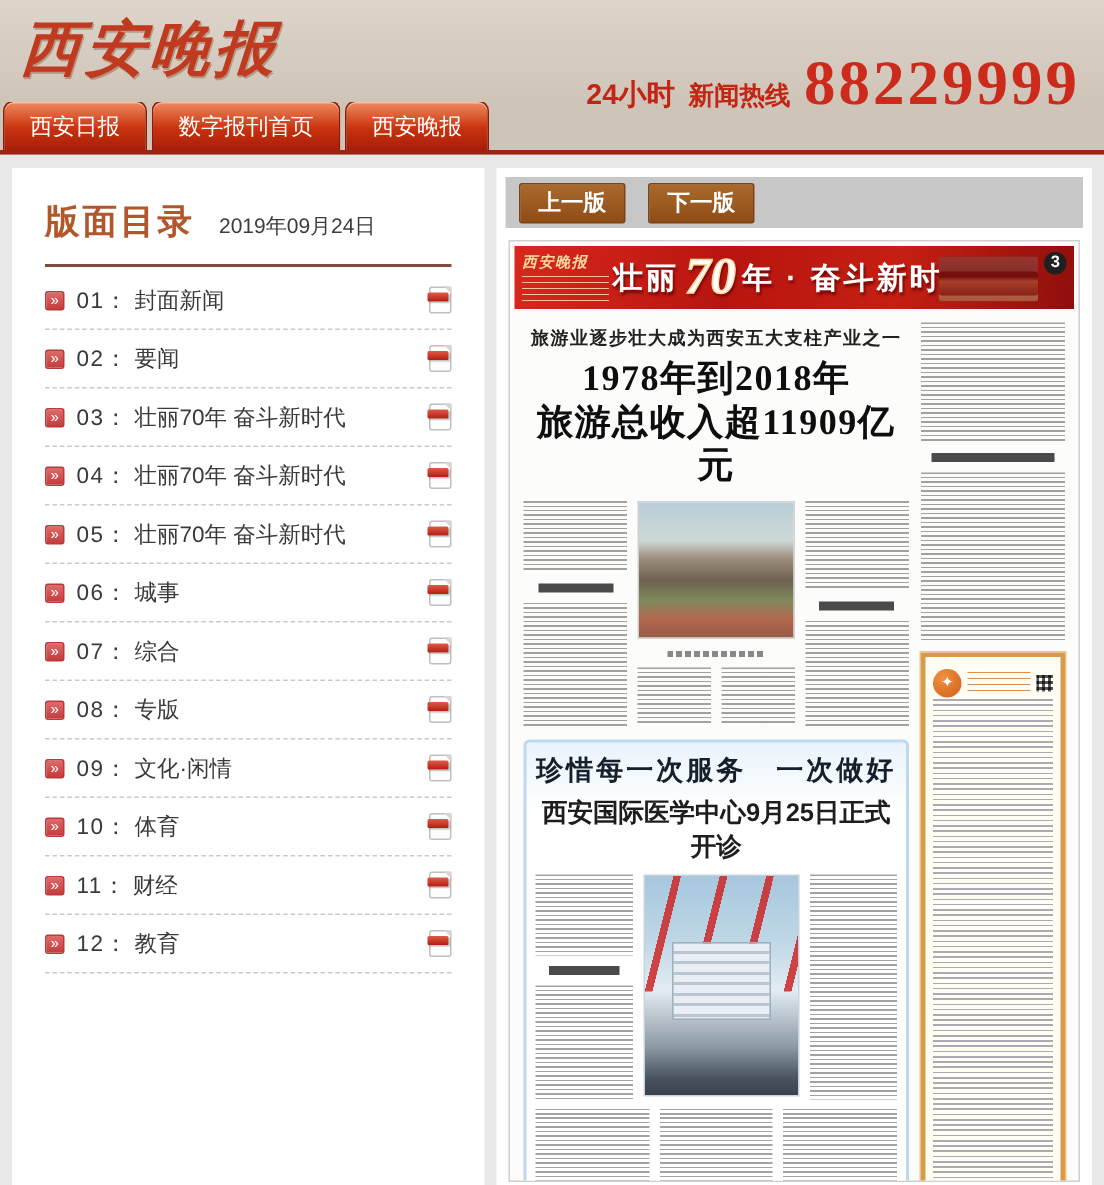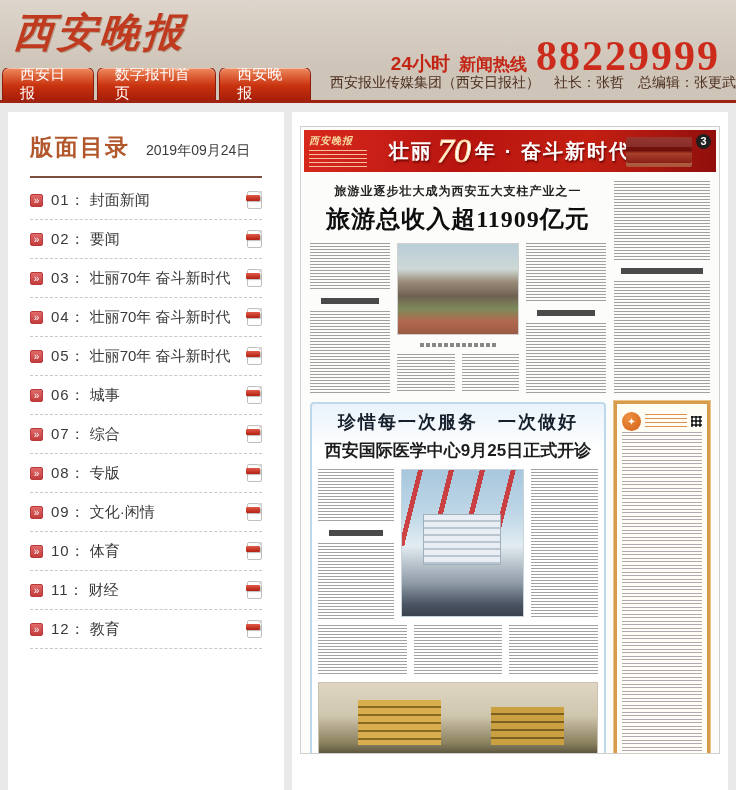--- a/index.html
+++ b/index.html
@@ -20,21 +20,21 @@
   .nav { height:35px; background:#cfc4b8; border-bottom:3px solid #9e2312; display:flex; align-items:flex-end; padding-left:2px; }
   .tab { height:33px; margin-right:3px; padding:0 17px; border-radius:7px 7px 0 0; cursor:pointer;
          background:linear-gradient(#ef8a5e 0%,#c9330f 55%,#a81d09 100%); border:1px solid #8e1c0d; border-bottom:none;
          color:#fff; font-size:15px; display:flex; align-items:center; box-shadow:inset 0 1px 0 rgba(255,255,255,.45); }
   .org { margin-left:16px; font-size:14px; color:#4a2e1e; padding-bottom:8px; white-space:nowrap; }
 
   
   .page { padding:9px 8px 0; display:flex; gap:8px; }
 
   
-  .sidebar { width:276px; min-height:678px; background:#fff; padding:20px 22px 0; }
+  .sidebar { width:315px; min-height:678px; background:#fff; padding:20px 22px 0; }
   .sb-head { display:flex; align-items:baseline; gap:16px; }
   .sb-title { font-size:23px; font-weight:bold; color:#b2572b; letter-spacing:2px; }
   .sb-date  { font-size:14px; color:#3c3c3c; }
   .sb-rule  { height:2px; background:#7d4e3e; margin:13px 0 3px; }
   .page-list { list-style:none; }
   .page-item { height:39px; border-bottom:1px dashed #c9c9c9; display:flex; align-items:center; cursor:pointer; }
   .bullet { width:13px; height:13px; flex:0 0 13px; background:linear-gradient(#e06a6a,#c43c3c); border:1px solid #b83a3a;
             border-radius:2px; color:#fff; font-size:10px; line-height:11px; text-align:center; }
   .pnum   { margin-left:8px; font-size:15px; color:#3a3a3a; letter-spacing:1px; }
   .ptitle { margin-left:4px; font-size:15px; color:#3a3a3a; }
@@ -54,21 +54,21 @@
   .paper { margin:8px 2px 0; border:1px solid #cfcfcf; background:#fcfcfa; height:628px; overflow:hidden; cursor:pointer; }
   .banner { height:42px; margin:3px; position:relative; overflow:hidden;
             background:linear-gradient(100deg,#d8281c 0%,#b81510 38%,#c51f12 68%,#8f0f0c 100%); }
   .masthead { position:absolute; left:5px; top:4px; width:58px; }
   .mast-title { font-family:"Liberation Serif",serif; font-style:italic; font-weight:bold; font-size:10px; color:#f5d9a0; letter-spacing:1px; }
   .mast-lines { margin-top:2px; height:20px;
                 background-image:repeating-linear-gradient(to bottom, rgba(255,230,200,.8) 0,rgba(255,230,200,.8) 1px, transparent 1px, transparent 4px); }
   .banner-title { position:absolute; left:0; right:0; top:0; bottom:0; display:flex; align-items:center; justify-content:center; gap:2px;
                   color:#fff; text-shadow:1px 2px 2px rgba(90,0,0,.8); }
   .bt-pre, .bt-post { font-size:20px; font-weight:bold; letter-spacing:2px; }
-  .bt-70 { font-family:"Liberation Serif",serif; font-size:34px; font-weight:normal; font-style:italic; line-height:34px;
+  .bt-70 { font-family:"Liberation Serif",serif; font-size:34px; font-weight:bold; font-style:italic; line-height:34px;
            color:#fff; -webkit-text-stroke:1px #ffd9a0; margin:0 2px; }
   .tiananmen { position:absolute; right:24px; top:7px; width:66px; height:30px; border-radius:2px;
                background:linear-gradient(#8a1a12 0%,#6f0f0c 45%,#a8402a 55%,#7a1210 100%);
                box-shadow:inset 0 -4px 0 rgba(255,210,140,.35), inset 0 10px 0 rgba(255,255,255,.12); }
   .badge3 { position:absolute; right:5px; top:4px; width:15px; height:15px; border-radius:50%; background:#1f1f1f;
             color:#fff; font-size:11px; line-height:15px; text-align:center; font-weight:bold; }
 
   .paper-body { display:flex; gap:8px; padding:6px 9px; }
   .pb-main { flex:1; min-width:0; }
   .pb-rail { flex:0 0 96px; display:flex; flex-direction:column; }
@@ -131,21 +131,20 @@
 <div class="nav">
   <div class="tab">
       <span>西安日报</span>
     </div>
   <div class="tab">
       <span>数字报刊首页</span>
     </div>
   <div class="tab">
       <span>西安晚报</span>
     </div>
-  <div class="org">西安报业传媒集团（西安日报社）　社长：张哲　总编辑：张更武</div>
 </div>
 
 <div class="page">
 
   <div class="sidebar">
     <div class="sb-head">
       <span class="sb-title">版面目录</span>
       <span class="sb-date">2019年09月24日</span>
     </div>
     <div class="sb-rule"></div>
@@ -220,20 +219,24 @@
         <li class="page-item">
           <span class="bullet">»</span>
           <span class="pnum">12：</span>
           <span class="ptitle">教育</span>
           <span class="pdf"></span>
         </li>
       </ul>
   </div>
 
   <div class="main">
+    <div class="toolbar">
+      <button class="pagebtn">上一版</button>
+      <button class="pagebtn">下一版</button>
+    </div>
 
     <div class="paper">
 
       <div class="banner">
         <div class="masthead">
           <div class="mast-title">西安晚报</div>
           <div class="mast-lines"></div>
         </div>
         <div class="banner-title">
           <span class="bt-pre">壮丽</span>
@@ -242,20 +245,21 @@
         </div>
         <div class="tiananmen"></div>
         <div class="badge3">3</div>
       </div>
 
       <div class="paper-body">
 
         <div class="pb-main">
           <div class="kicker">旅游业逐步壮大成为西安五大支柱产业之一</div>
           <div class="headline">
+            <div>1978年到2018年</div>
             <div>旅游总收入超11909亿元</div>
           </div>
 
           <div class="cols" style="height:150px;">
             <div class="col" style="flex:0 0 27%;">
               <div class="mt" style="height:48px;"></div>
                 <div class="mh"></div>
                 <div class="mt" style="flex:1;"></div>
             </div>
             <div class="col" style="flex:1;">

